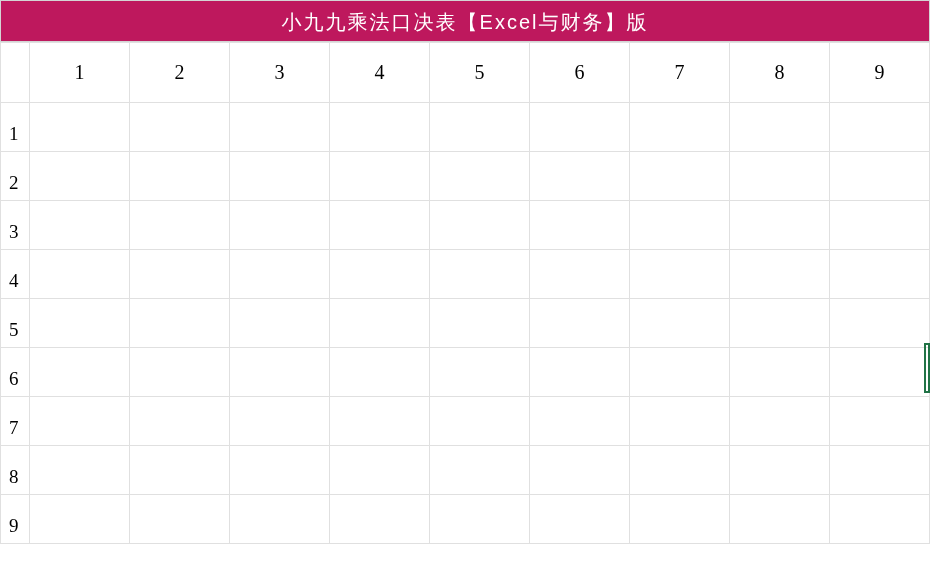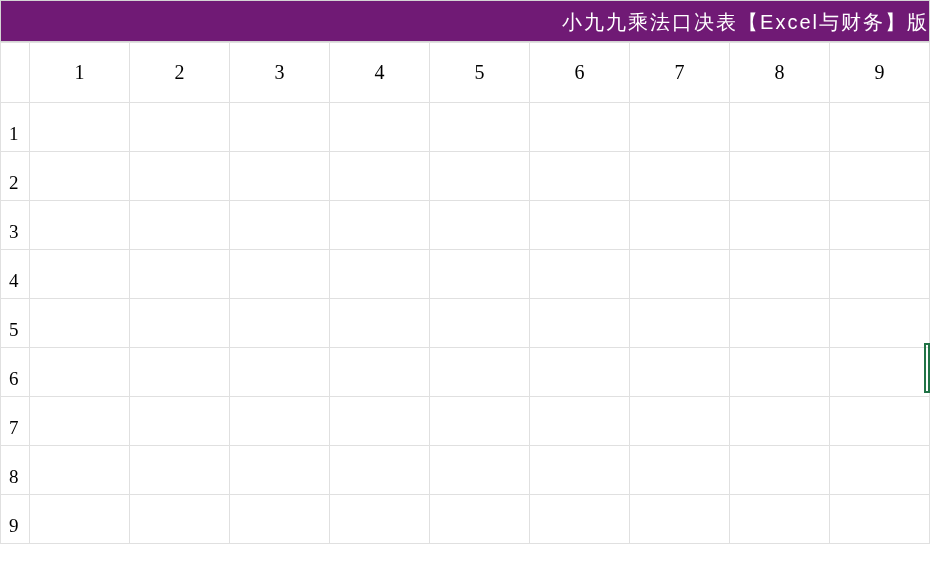--- a/index.html
+++ b/index.html
@@ -8,23 +8,23 @@
       padding: 0;
     }
     body {
       font-family: "SimSun", "宋体", serif;
       background: #ffffff;
       width: 930px;
       height: 563px;
       overflow: hidden;
     }
     .title-bar {
-      background: #701a75;
+      background: #be185d;
       color: #ffffff;
-      text-align: right;
+      text-align: center;
       font-size: 20px;
       letter-spacing: 2px;
       height: 42px;
       line-height: 42px;
       border: 1px solid #d4d4d4;
       font-family: "Microsoft YaHei", "微软雅黑", sans-serif;
     }
     table {
       border-collapse: collapse;
       width: 100%;

